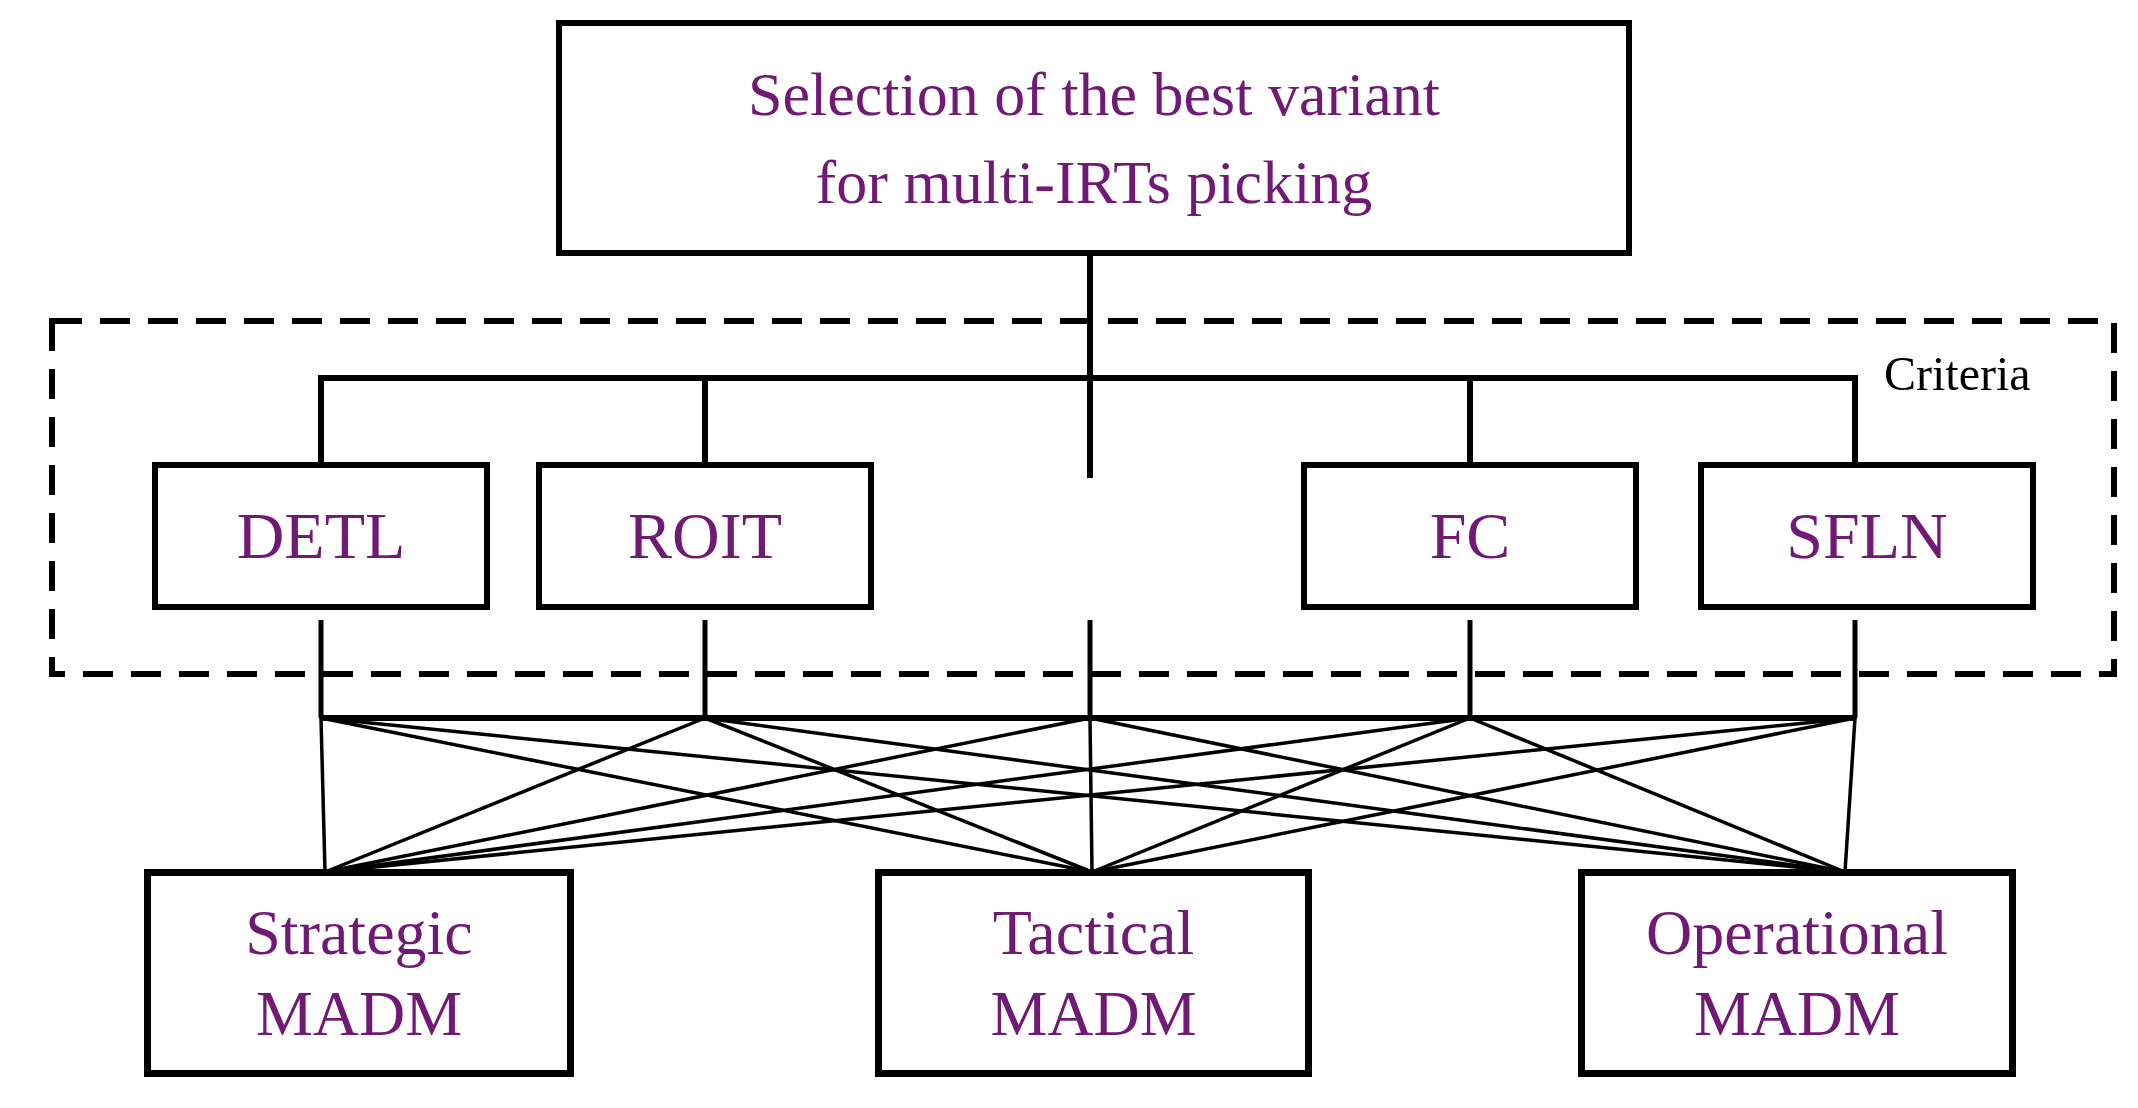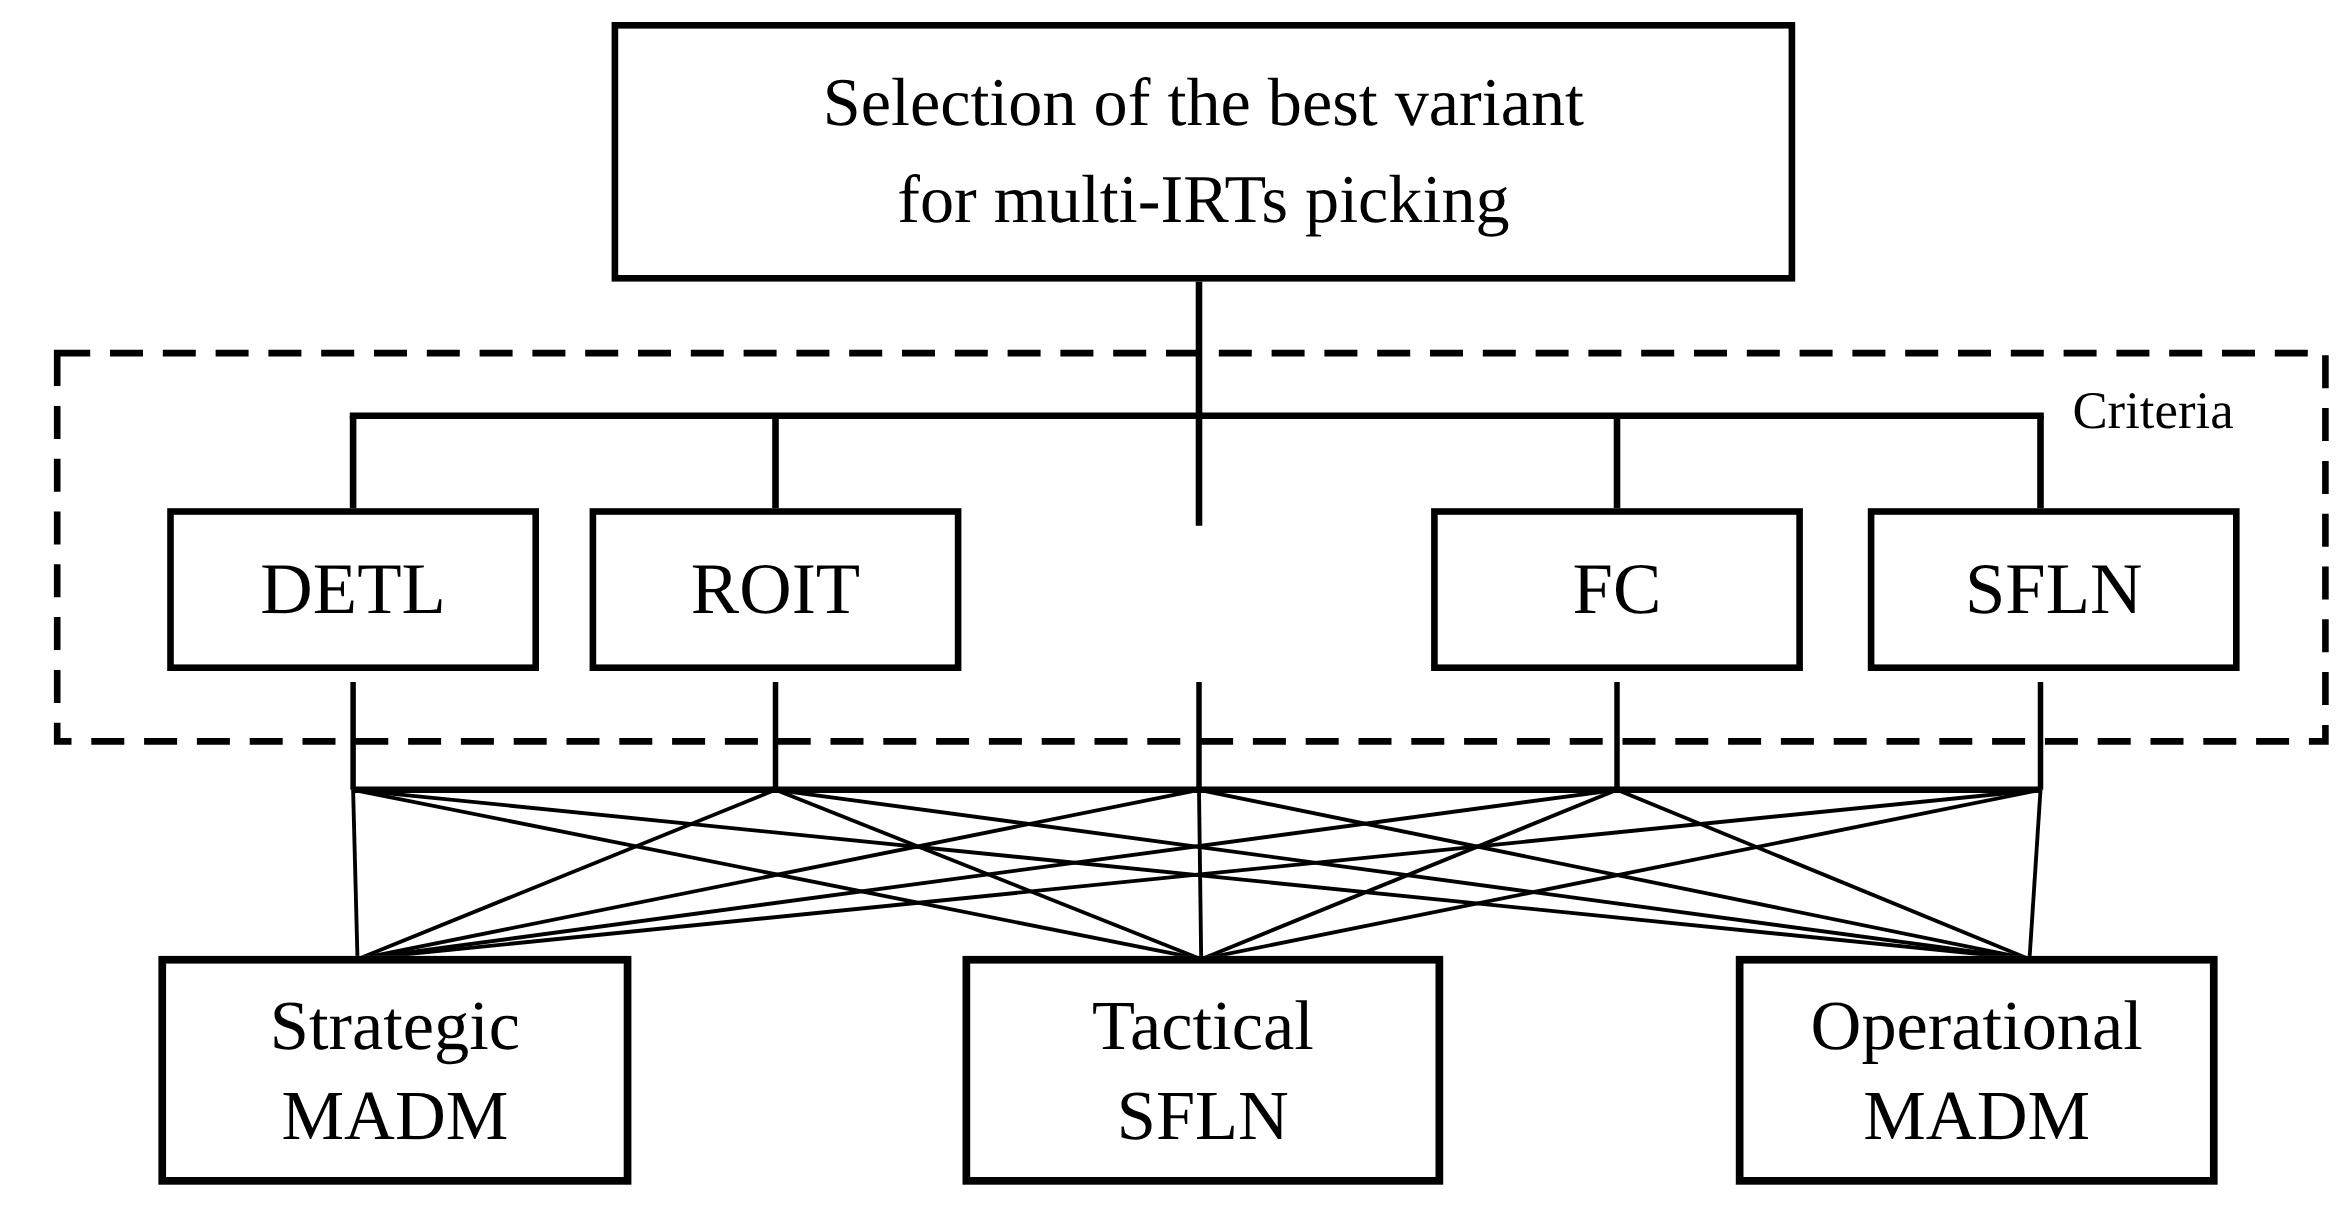--- a/index.html
+++ b/index.html
@@ -26,21 +26,21 @@
   .node {
     position: absolute;
     background: #ffffff;
     border: 6px solid #000000;
     box-sizing: border-box;
     display: flex;
     align-items: center;
     justify-content: center;
     text-align: center;
     white-space: pre-line;
-    color: #000000;
+    color: #701a75;
   }
   .goal-node {
     left: 556px;
     top: 20px;
     width: 1076px;
     height: 236px;
     font-size: 62px;
     line-height: 1.42;
   }
   .criterion-node {
@@ -133,20 +133,20 @@
   <div class="node criterion-node crit-4">
     <span>SFLN</span>
   </div>
 
   <div class="node alt-node alt-0">
     <span>Strategic
 MADM</span>
   </div>
   <div class="node alt-node alt-1">
     <span>Tactical
-SFLN</span>
+MADM</span>
   </div>
   <div class="node alt-node alt-2">
     <span>Operational
 MADM</span>
   </div>
 
 </div>
 
 </body></html>

